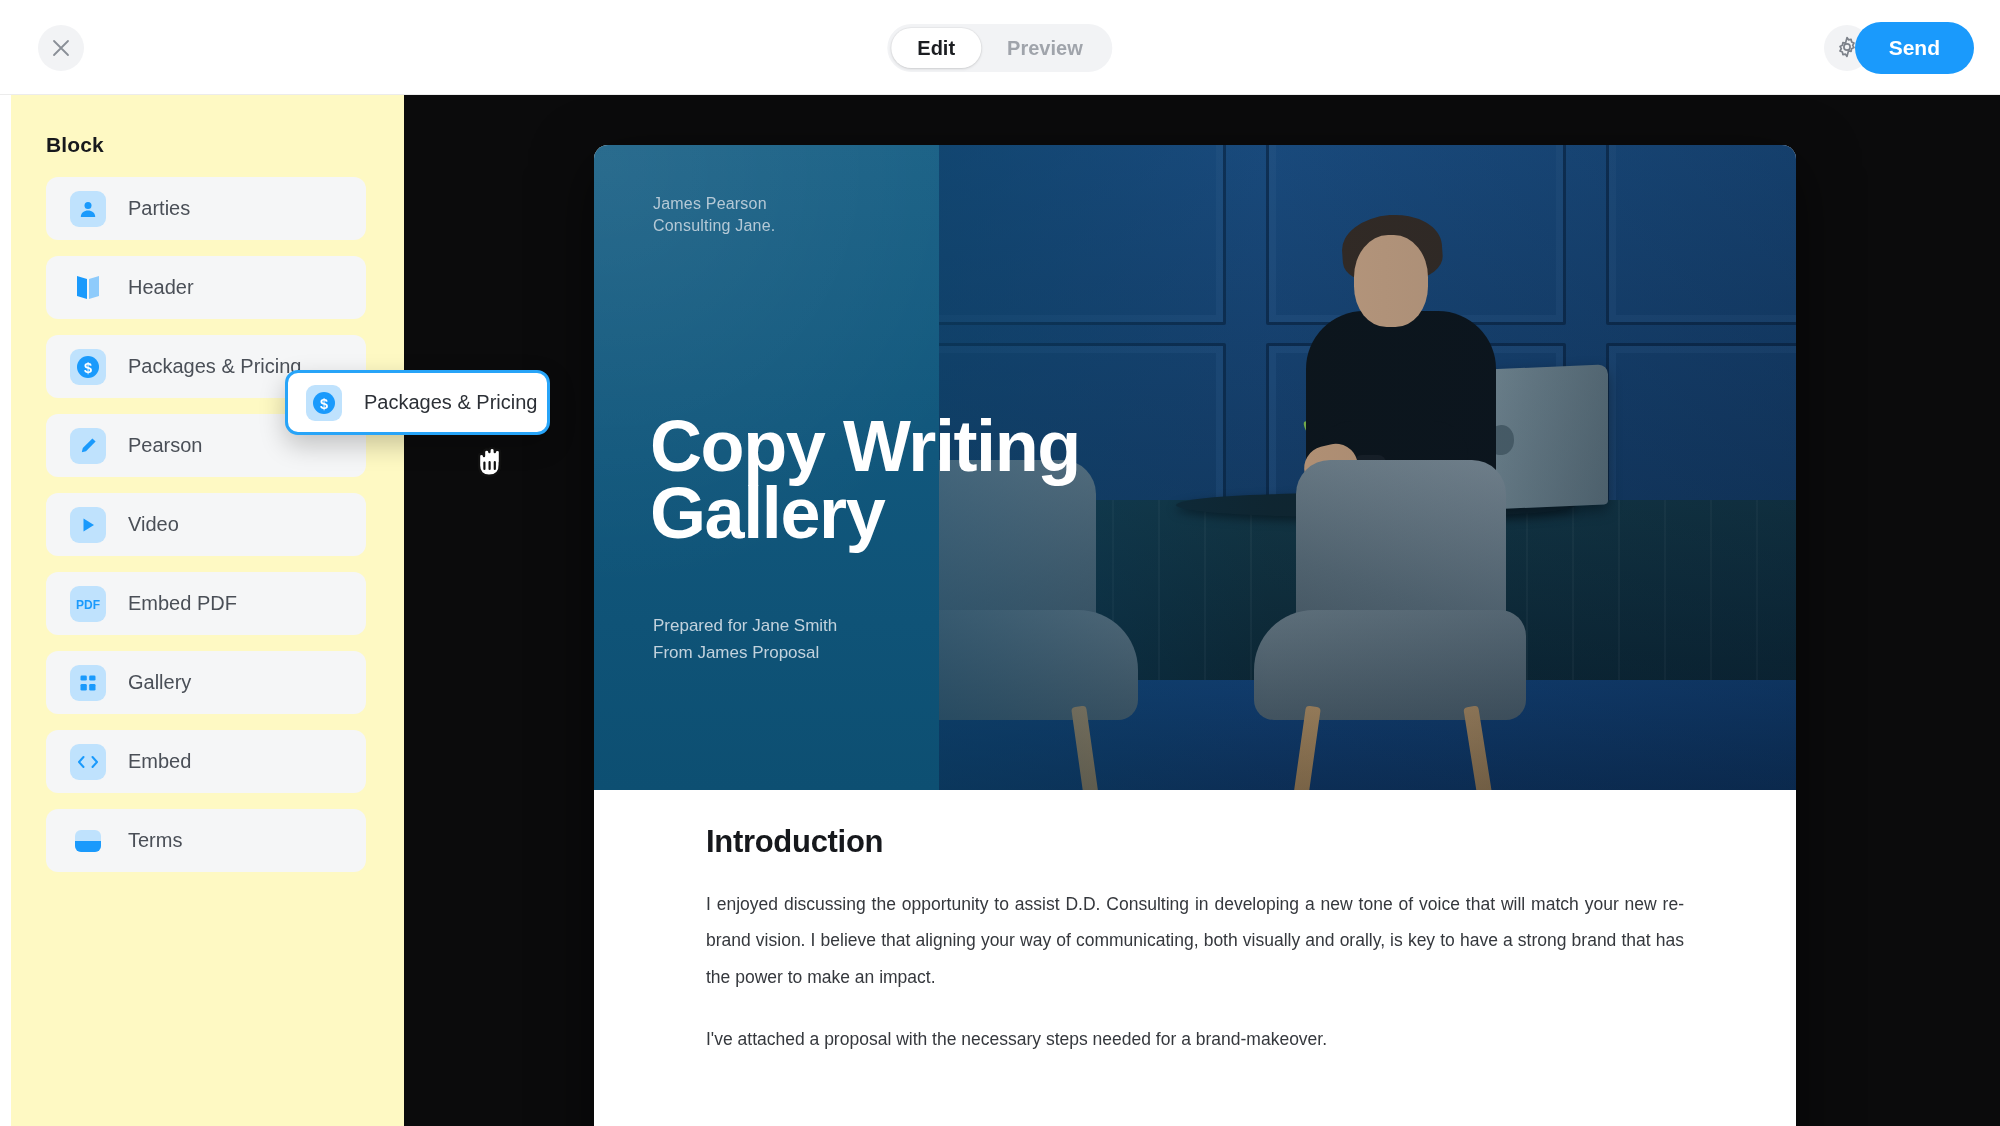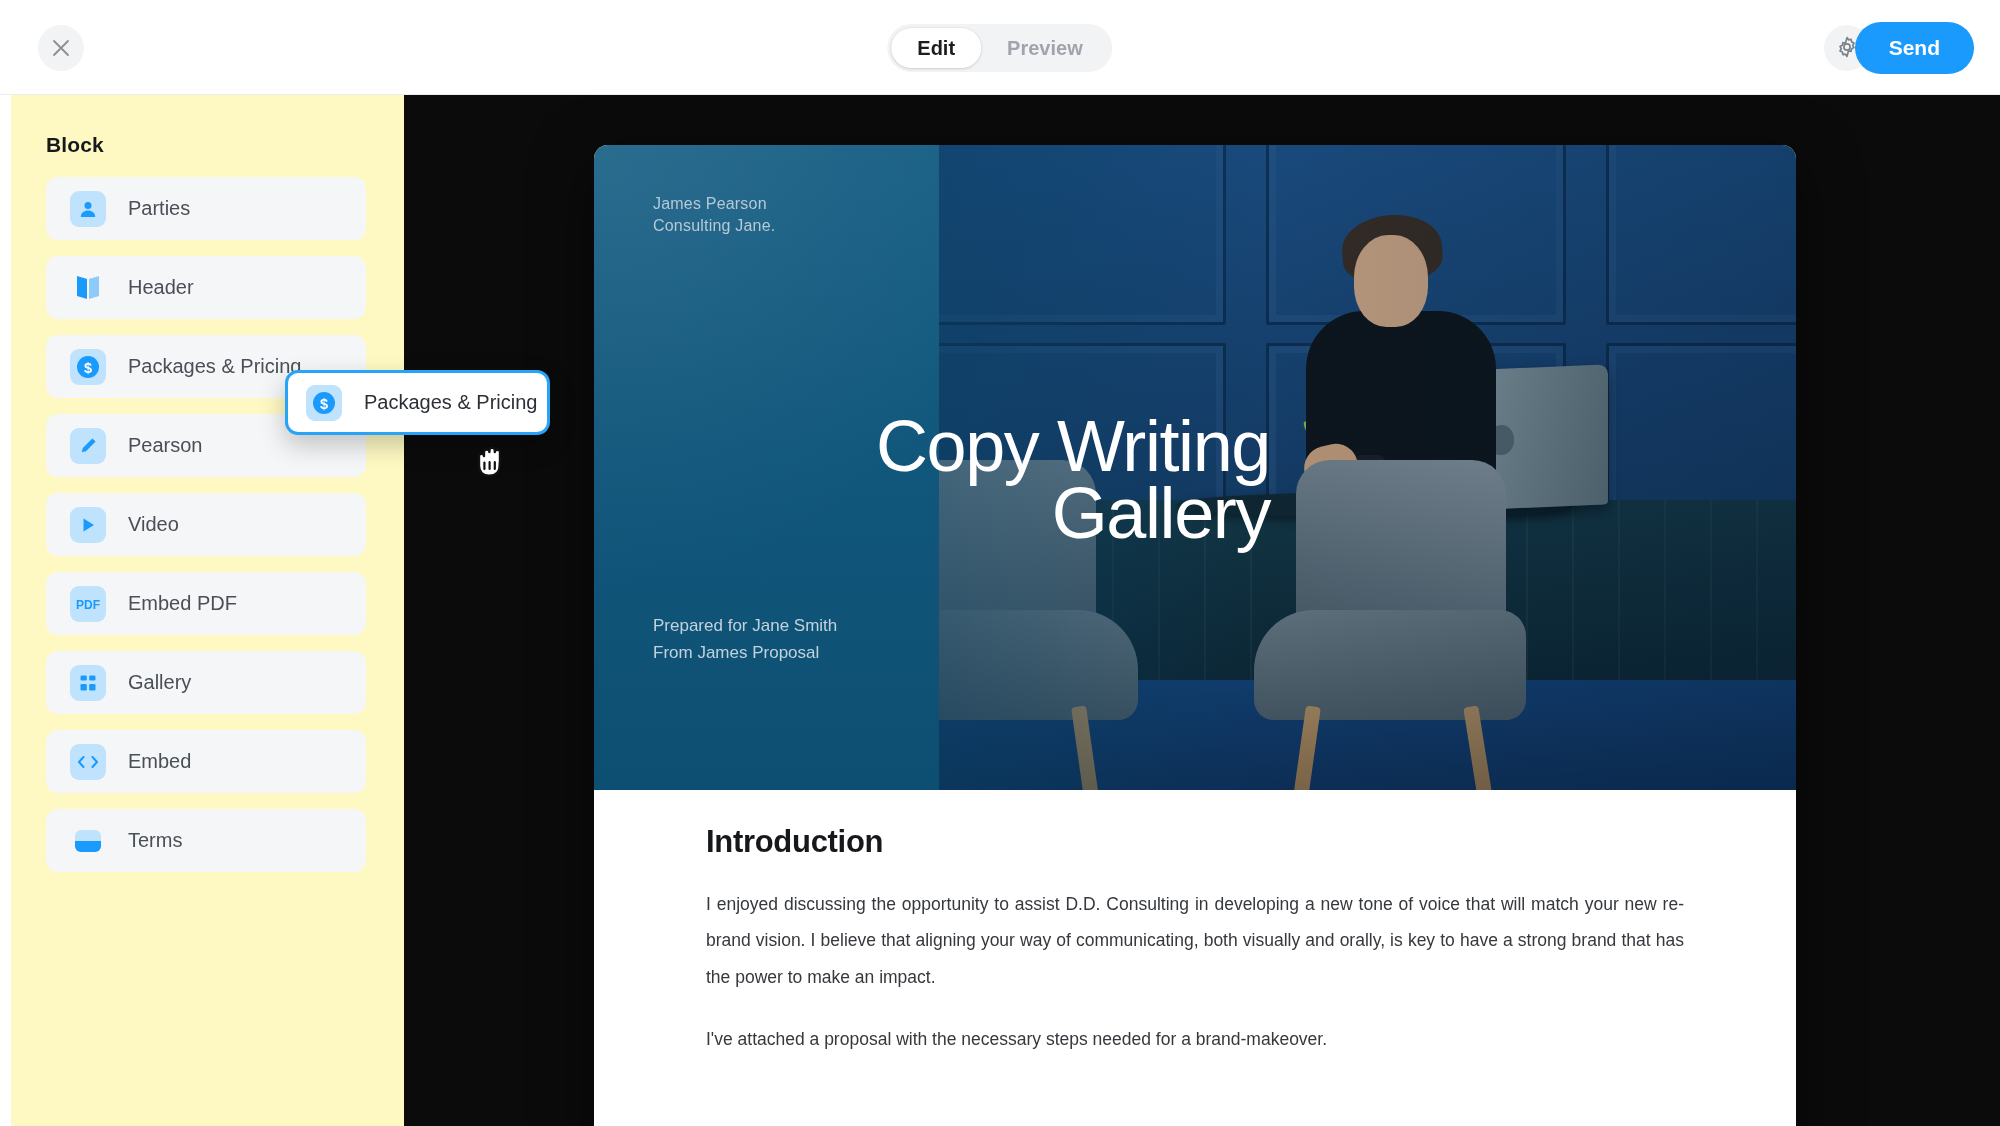--- a/index.html
+++ b/index.html
@@ -209,23 +209,22 @@
     content:""; position:absolute; inset:0;
     background:radial-gradient(circle at 3% 3%, rgba(255,255,255,.07), transparent 60%);
   }
   .hero-copy{ position:absolute; left:0; top:0; width:1202px; height:645px; }
   .brand{
     position:absolute; left:59px; top:48px;
     font-size:16px; line-height:1.38; color:#b5c9d6; letter-spacing:.2px;
   }
   .hero-title{
     position:absolute; left:56px; top:268px; width:620px;
-    font-size:72px; line-height:.93; font-weight:normal; color:#ffffff;
+    font-size:72px; line-height:.93; font-weight:bold; color:#ffffff;
     letter-spacing:-1.4px;
-    text-align:right;
   }
   .hero-meta{
     position:absolute; left:59px; top:468px;
     font-size:17px; line-height:1.58; color:#c2d2dd;
   }
 
   .doc-body{ position:relative; background:#fff; padding:34px 112px 0 112px; }
   .doc-h2{
     font-size:31px; font-weight:bold; color:#16181c; letter-spacing:-.3px;
   }

